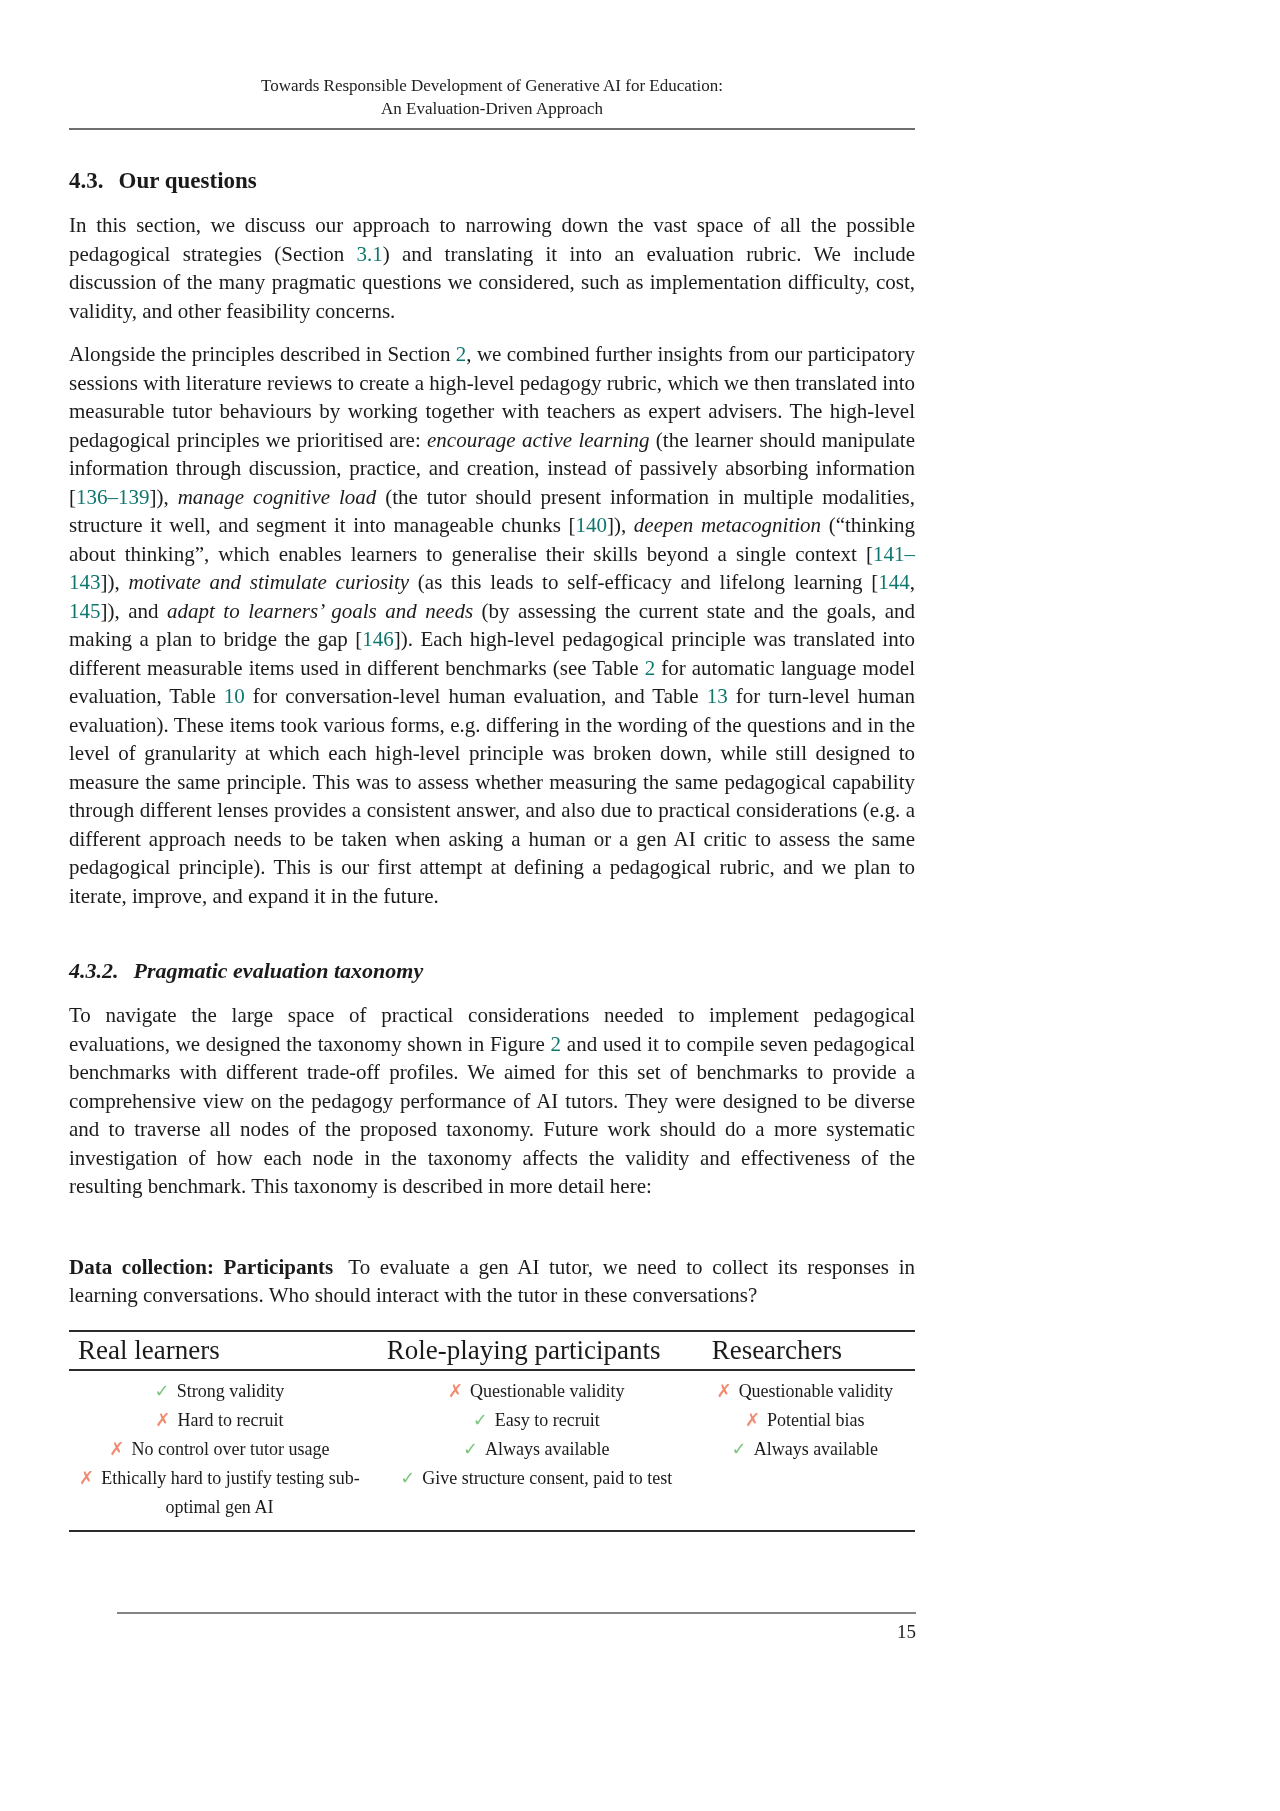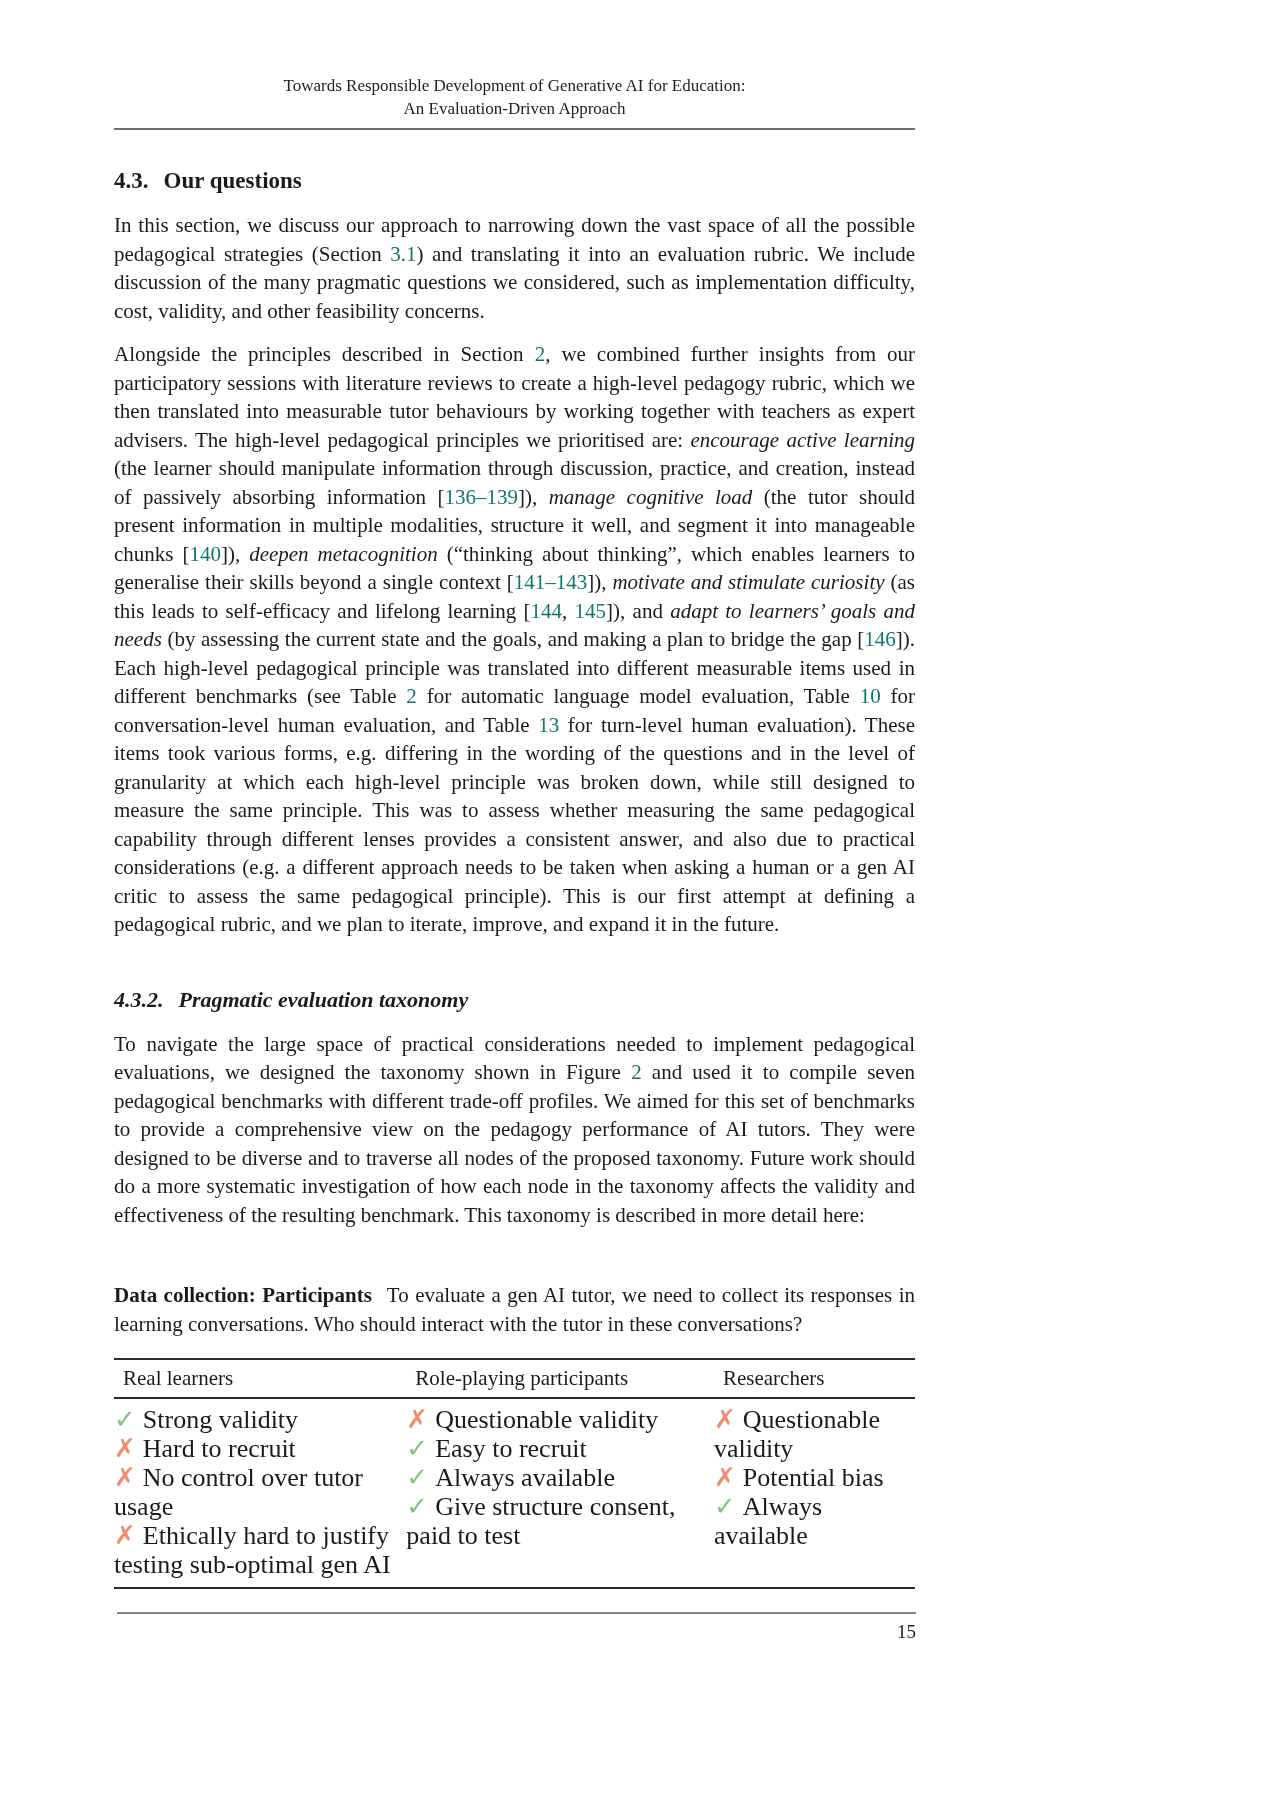--- a/index.html
+++ b/index.html
@@ -1,21 +1,21 @@
 <!DOCTYPE html>
 <html lang="en"><head>
 <meta charset="utf-8">
 <style>
   html, body { margin: 0; padding: 0; background: #ffffff; }
   .page {
     position: relative;
     width: 1032px;
     height: 1811px;
     box-sizing: border-box;
-    padding: 74px 117px 0 114px;
+    padding: 74px 117px 0 69px;
     background: #ffffff;
     font-family: "Liberation Serif", "DejaVu Serif", serif;
     color: #1b1b1b;
     overflow: hidden;
   }
   
   .running-header { text-align: center; }
   .rh-line { font-size: 17px; line-height: 23px; color: #222; }
   .header-rule { border: none; border-top: 2px solid #6f6f6f; margin: 8px 0 0 0; }
 
@@ -55,30 +55,30 @@
   table.ptable {
     width: 100%;
     margin-top: 20px;
     border-collapse: collapse;
     border-top: 2px solid #2b2b2b;
     border-bottom: 2px solid #2b2b2b;
   }
   table.ptable th {
     font-weight: normal;
     text-align: left;
-    font-size: 21px;
+    font-size: 27px;
     line-height: 26px;
     padding: 5px 0 6px 9px;
     border-bottom: 2px solid #2b2b2b;
   }
   table.ptable td {
     vertical-align: top;
     padding: 6px 8px 8px 0;
   }
-  .titem { font-size: 26px; line-height: 29px; text-align: left; }
+  .titem { font-size: 18px; line-height: 29px; text-align: center; }
   .mark { margin-right: 7px; }
   .mark.check { color: #7CC57A; }
   .mark.cross { color: #F18C72; }
 
   
   .pfooter {
     position: absolute;
     left: 117px;
     right: 116px;
     top: 1612px;

